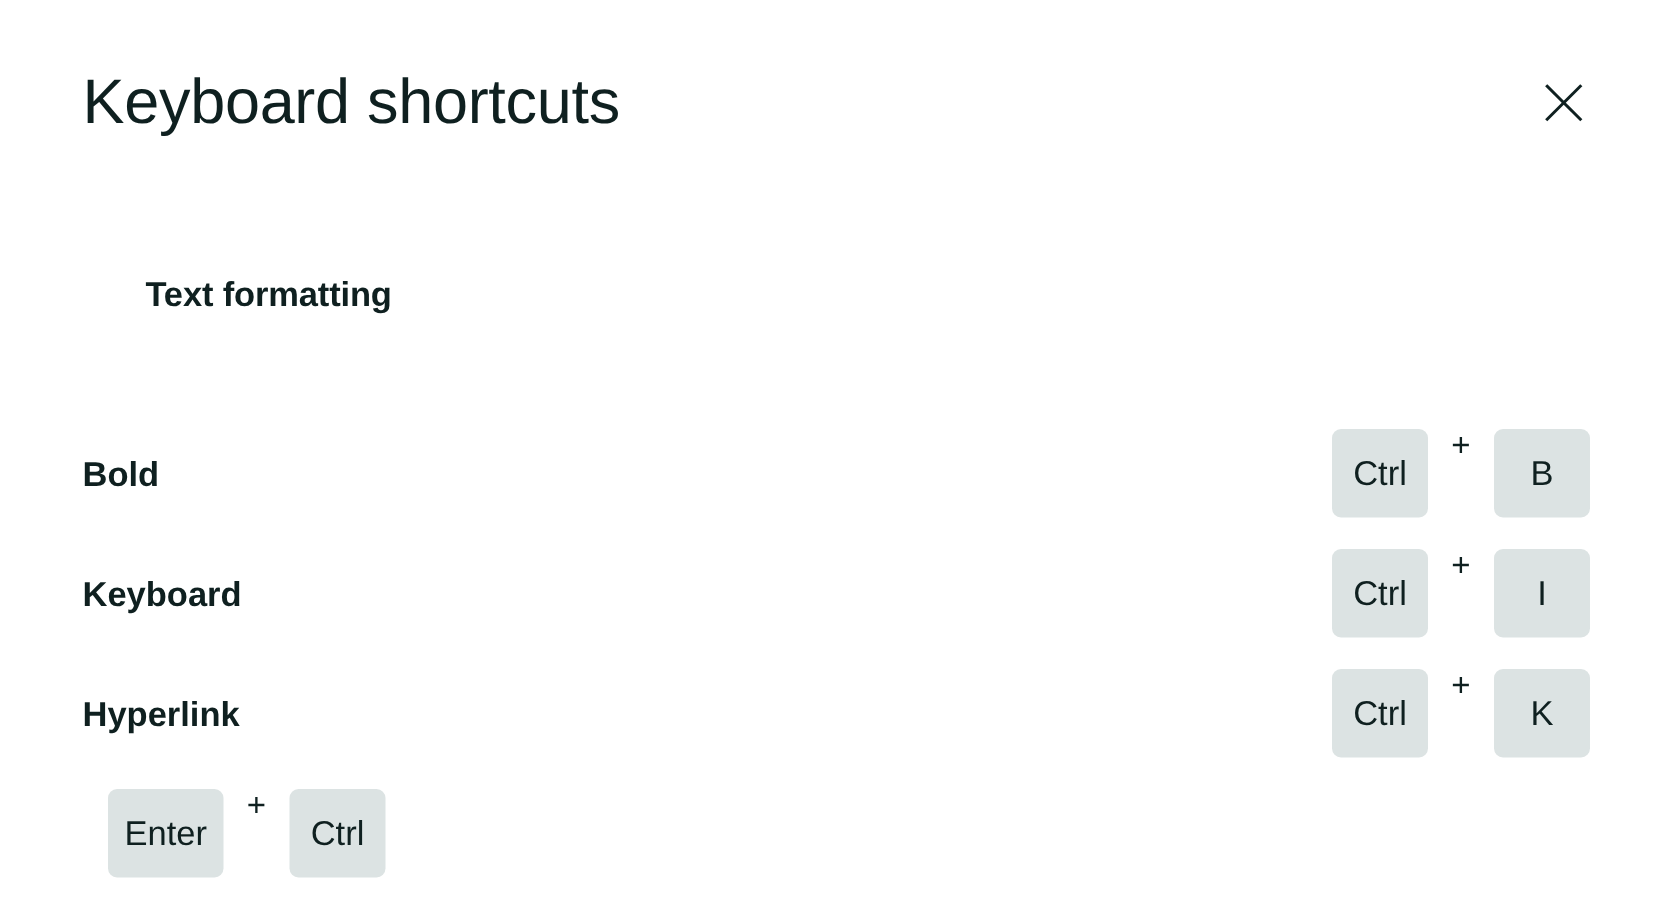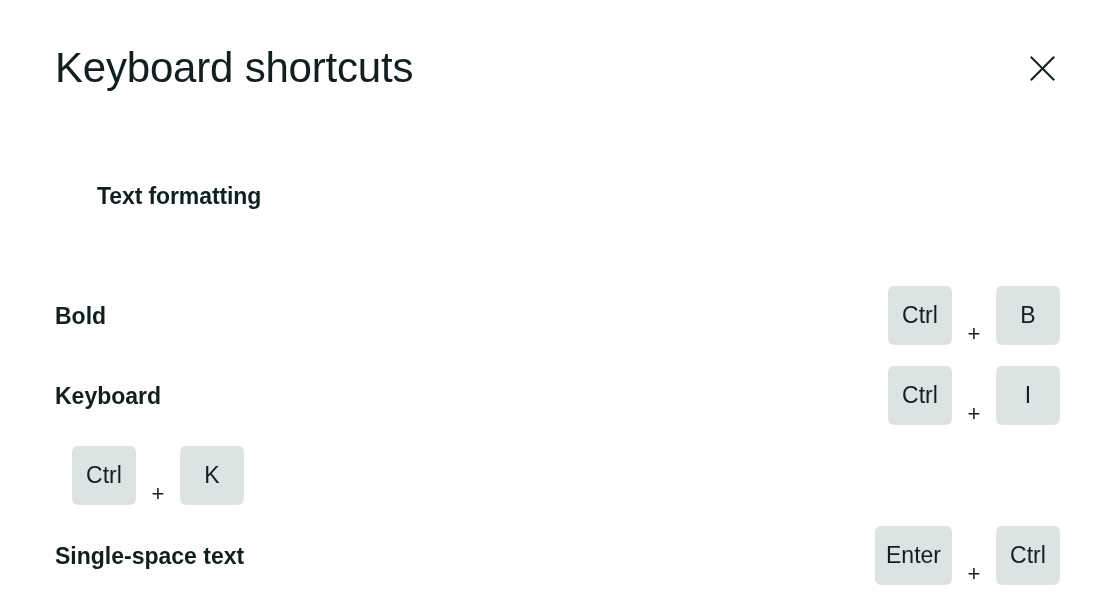--- a/index.html
+++ b/index.html
@@ -121,21 +121,21 @@
   .shortcut-label {
     font-size: 23px;
     font-weight: 700;
     line-height: 1;
     color: #0f2020;
     white-space: nowrap;
     padding-top: 19px;
   }
   .shortcut-keys {
     display: flex;
-    align-items: flex-end;
+    align-items: flex-start;
     flex: none;
     padding-left: 17px;
   }
   .key-chip {
     min-width: 64px;
     height: 59px;
     padding: 0 11px;
     box-sizing: border-box;
     background: #dce3e3;
     border-radius: 6px;
@@ -198,29 +198,29 @@
     <div class="shortcut-row">
       <div class="shortcut-label">Keyboard</div>
       <div class="shortcut-keys">
         <span class="key-chip">Ctrl</span>
         <span class="key-plus">+</span>
         <span class="key-chip">I</span>
       </div>
     </div>
 
     <div class="shortcut-row">
+      <div class="shortcut-label">Hyperlink</div>
       <div class="shortcut-keys">
         <span class="key-chip">Ctrl</span>
         <span class="key-plus">+</span>
         <span class="key-chip">K</span>
       </div>
     </div>
 
     <div class="shortcut-row">
-      <div class="shortcut-label">Single-space text</div>
       <div class="shortcut-keys">
         <span class="key-chip">Enter</span>
         <span class="key-plus">+</span>
         <span class="key-chip">Ctrl</span>
       </div>
     </div>
 
   </div>
 </div>
 

